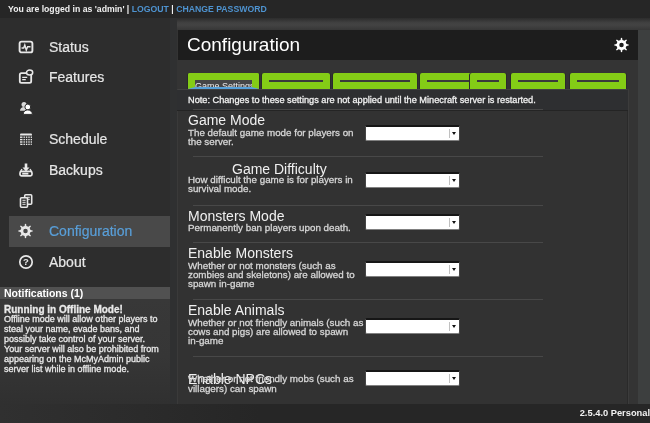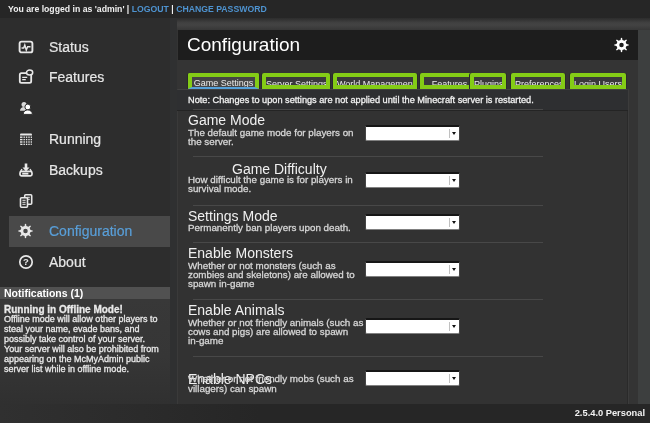--- a/index.html
+++ b/index.html
@@ -18,35 +18,35 @@
 
 #notifhead{left:0;top:287px;width:170px;height:12px;background:#515151;color:#fff;font-size:10.5px;font-weight:bold;line-height:12.5px;padding-left:4px;}
 #notifbody{left:0;top:299px;width:170px;height:105px;-webkit-text-stroke:0.3px #e9e9e9;background:linear-gradient(180deg,#383838 0%,#363636 55%,#303030 100%);color:#e9e9e9;font-size:9px;line-height:9.9px;padding:5.5px 0 0 4px;white-space:nowrap;}
 #notifbody b{font-size:10px;}
 
 #band{left:170px;top:18px;width:480px;height:12px;background:linear-gradient(180deg,#2c2c2c 0%,#414141 40%,#434343 60%,#373737 100%);}
 #titlebar{left:178px;top:30px;width:460px;height:30px;background:#1d1d1d;color:#ffffff;}
 #titlebar .t{position:absolute;left:9px;top:50%;transform:translateY(-50%);font-size:19px;}
 #titlebar svg{position:absolute;right:9px;top:50%;transform:translateY(-50%);}
 
-.tab{position:absolute;top:73px;height:16px;background:#3a3a3c;color:#ececec;font-size:9px;line-height:15px;text-align:center;border:4px solid #84cc16;border-radius:2px 2px 0 0;white-space:nowrap;overflow:hidden;box-shadow:-1px 0 0 #2a2b2c,1px 0 0 #2a2b2c;}
+.tab{position:absolute;top:73px;height:16px;background:#3a3a3c;color:#ececec;font-size:9px;line-height:15px;text-align:center;border:7px solid #84cc16;border-radius:2px 2px 0 0;white-space:nowrap;overflow:hidden;box-shadow:-1px 0 0 #2a2b2c,1px 0 0 #2a2b2c;}
 .tab.active{background:#454546;border-bottom:2px solid #55a0d9;line-height:13px;}
 
 #content{left:177px;top:89px;width:451px;height:315px;background:#323232;border-left:1px solid #3a3a3a;border-top:1px solid #414141;border-right:1px solid #2a2a2a;box-shadow:1px 0 0 #3c3c3c;}
 #seam{left:170px;top:18px;width:7px;height:386px;background:#2f3031;}
 #rmargin{left:638px;top:30px;width:12px;height:374px;background:#3d3f3f;}
 #notebar{left:177px;top:90px;width:451px;height:21px;background:#2e2f31;color:#f0f0f0;-webkit-text-stroke:0.3px #f0f0f0;font-size:9.2px;line-height:20px;padding-left:11px;border-bottom:1px solid #242424;white-space:nowrap;}
 .head{position:absolute;left:188px;color:#f0f0f0;font-size:14px;line-height:14px;white-space:nowrap;}
 .desc{position:absolute;left:188px;color:#d6d6d6;font-size:9.8px;line-height:9.3px;white-space:nowrap;-webkit-text-stroke:0.3px #d6d6d6;}
 .sep{position:absolute;left:193px;width:350px;height:1px;background:#484848;}
 .sel{position:absolute;left:365px;width:95px;height:16px;background:#ffffff;border:1px solid #454545;border-top:2px solid #161616;border-bottom-color:#808080;border-radius:2px;}
 .sel .vline{position:absolute;right:9px;top:2px;bottom:2px;width:1px;background:#c0c0c0;}
 .sel .arr{position:absolute;right:3.2px;top:5px;width:0;height:0;border-left:2.4px solid transparent;border-right:2.4px solid transparent;border-top:3.4px solid #101010;}
 
-#footer{left:0;top:404px;width:650px;height:19px;background:linear-gradient(90deg,#303030 0%,#2b2b2b 22%,#262626 40%,#262626 100%);color:#f2f2f2;font-size:9.3px;font-weight:bold;line-height:19px;text-align:right;padding-right:5px;}
+#footer{left:0;top:404px;width:650px;height:19px;background:linear-gradient(90deg,#303030 0%,#2b2b2b 22%,#262626 40%,#262626 100%);color:#f2f2f2;font-size:9.3px;font-weight:bold;line-height:19px;text-align:right;}
 </style>
 </head>
 <body>
 <div id="topbar" class="abs">You are logged in as 'admin' | <span class="lnk">LOGOUT</span> | <span class="lnk">CHANGE PASSWORD</span></div>
 
 <div id="sidebar" class="abs"></div>
 
 <div class="mi" style="top:31px;">
 <svg width="16" height="16" viewBox="0 0 16 16">
       <rect x="1.6" y="2.6" width="12.8" height="10.8" rx="2" fill="none" stroke="#e8e8e8" stroke-width="1.9"></rect>
@@ -84,21 +84,21 @@
         <line x1="2" y1="5" x2="14" y2="5"></line>
         <line x1="2" y1="7.4" x2="14" y2="7.4"></line>
         <line x1="2" y1="9.8" x2="14" y2="9.8"></line>
         <line x1="2" y1="12.2" x2="14" y2="12.2"></line>
         <line x1="5" y1="5" x2="5" y2="14"></line>
         <line x1="7.4" y1="5" x2="7.4" y2="14"></line>
         <line x1="9.8" y1="5" x2="9.8" y2="14"></line>
         <line x1="12.2" y1="5" x2="12.2" y2="14"></line>
       </g>
     </svg>
-<span class="lbl">Running</span>
+<span class="lbl">Schedule</span>
   </div>
 
 <div class="mi" style="top:154.2px;">
 <svg width="16" height="16" viewBox="0 0 16 16">
       <path d="M6.7,1.5 h2.6 v4 h2.2 l-3.5,4 -3.5,-4 h2.2 z" fill="#e8e8e8"></path>
       <path d="M2.5,9.5 l1.5,-2.5 M13.5,9.5 l-1.5,-2.5" stroke="#e8e8e8" stroke-width="1.4" fill="none"></path>
       <rect x="2" y="9.3" width="12" height="4.6" rx="1.6" fill="none" stroke="#e8e8e8" stroke-width="1.7"></rect>
       <rect x="4.2" y="10.7" width="6.2" height="1.9" fill="#e8e8e8"></rect>
     </svg>
 <span class="lbl">Backups</span>
@@ -153,40 +153,40 @@
 <div id="rmargin" class="abs"></div>
 
 <div class="tab active" style="left:188px;width:71px;">Game Settings</div>
 <div class="tab" style="left:262px;width:68px;">Server Settings</div>
 <div class="tab" style="left:333px;width:84px;">World Management</div>
 <div class="tab" style="left:420px;width:59px;">Features</div>
 <div class="tab" style="left:470px;width:36px;">Plugins</div>
 <div class="tab" style="left:511px;width:54px;">Preferences</div>
 <div class="tab" style="left:570px;width:56px;">Login Users</div>
 
-<div id="notebar" class="abs">Note: Changes to upon settings are not applied until the Minecraft server is restarted.</div>
+<div id="notebar" class="abs">Note: Changes to these settings are not applied until the Minecraft server is restarted.</div>
 <div class="sep" style="top:108.5px;"></div>
 
 <div class="head" style="top:113px;">Game Mode</div>
 <div class="desc" style="top:127.6px;">The default game mode for players on<br>the server.</div>
 <div class="sel" style="top:124.5px;">
     <span class="vline"></span>
     <span class="arr"></span>
   </div>
 <div class="sep" style="top:155.5px;"></div>
 
 <div class="head" style="top:162px;margin-left:44px;">Game Difficulty</div>
 <div class="desc" style="top:175.1px;">How difficult the game is for players in<br>survival mode.</div>
 <div class="sel" style="top:171.5px;">
     <span class="vline"></span>
     <span class="arr"></span>
   </div>
 <div class="sep" style="top:204.5px;"></div>
 
-<div class="head" style="top:208.5px;">Settings Mode</div>
+<div class="head" style="top:208.5px;">Monsters Mode</div>
 <div class="desc" style="top:223.3px;">Permanently ban players upon death.</div>
 <div class="sel" style="top:213.5px;">
     <span class="vline"></span>
     <span class="arr"></span>
   </div>
 <div class="sep" style="top:242px;"></div>
 
 <div class="head" style="top:246px;">Enable Monsters</div>
 <div class="desc" style="top:260.9px;">Whether or not monsters (such as<br>zombies and skeletons) are allowed to<br>spawn in-game</div>
 <div class="sel" style="top:261px;">

